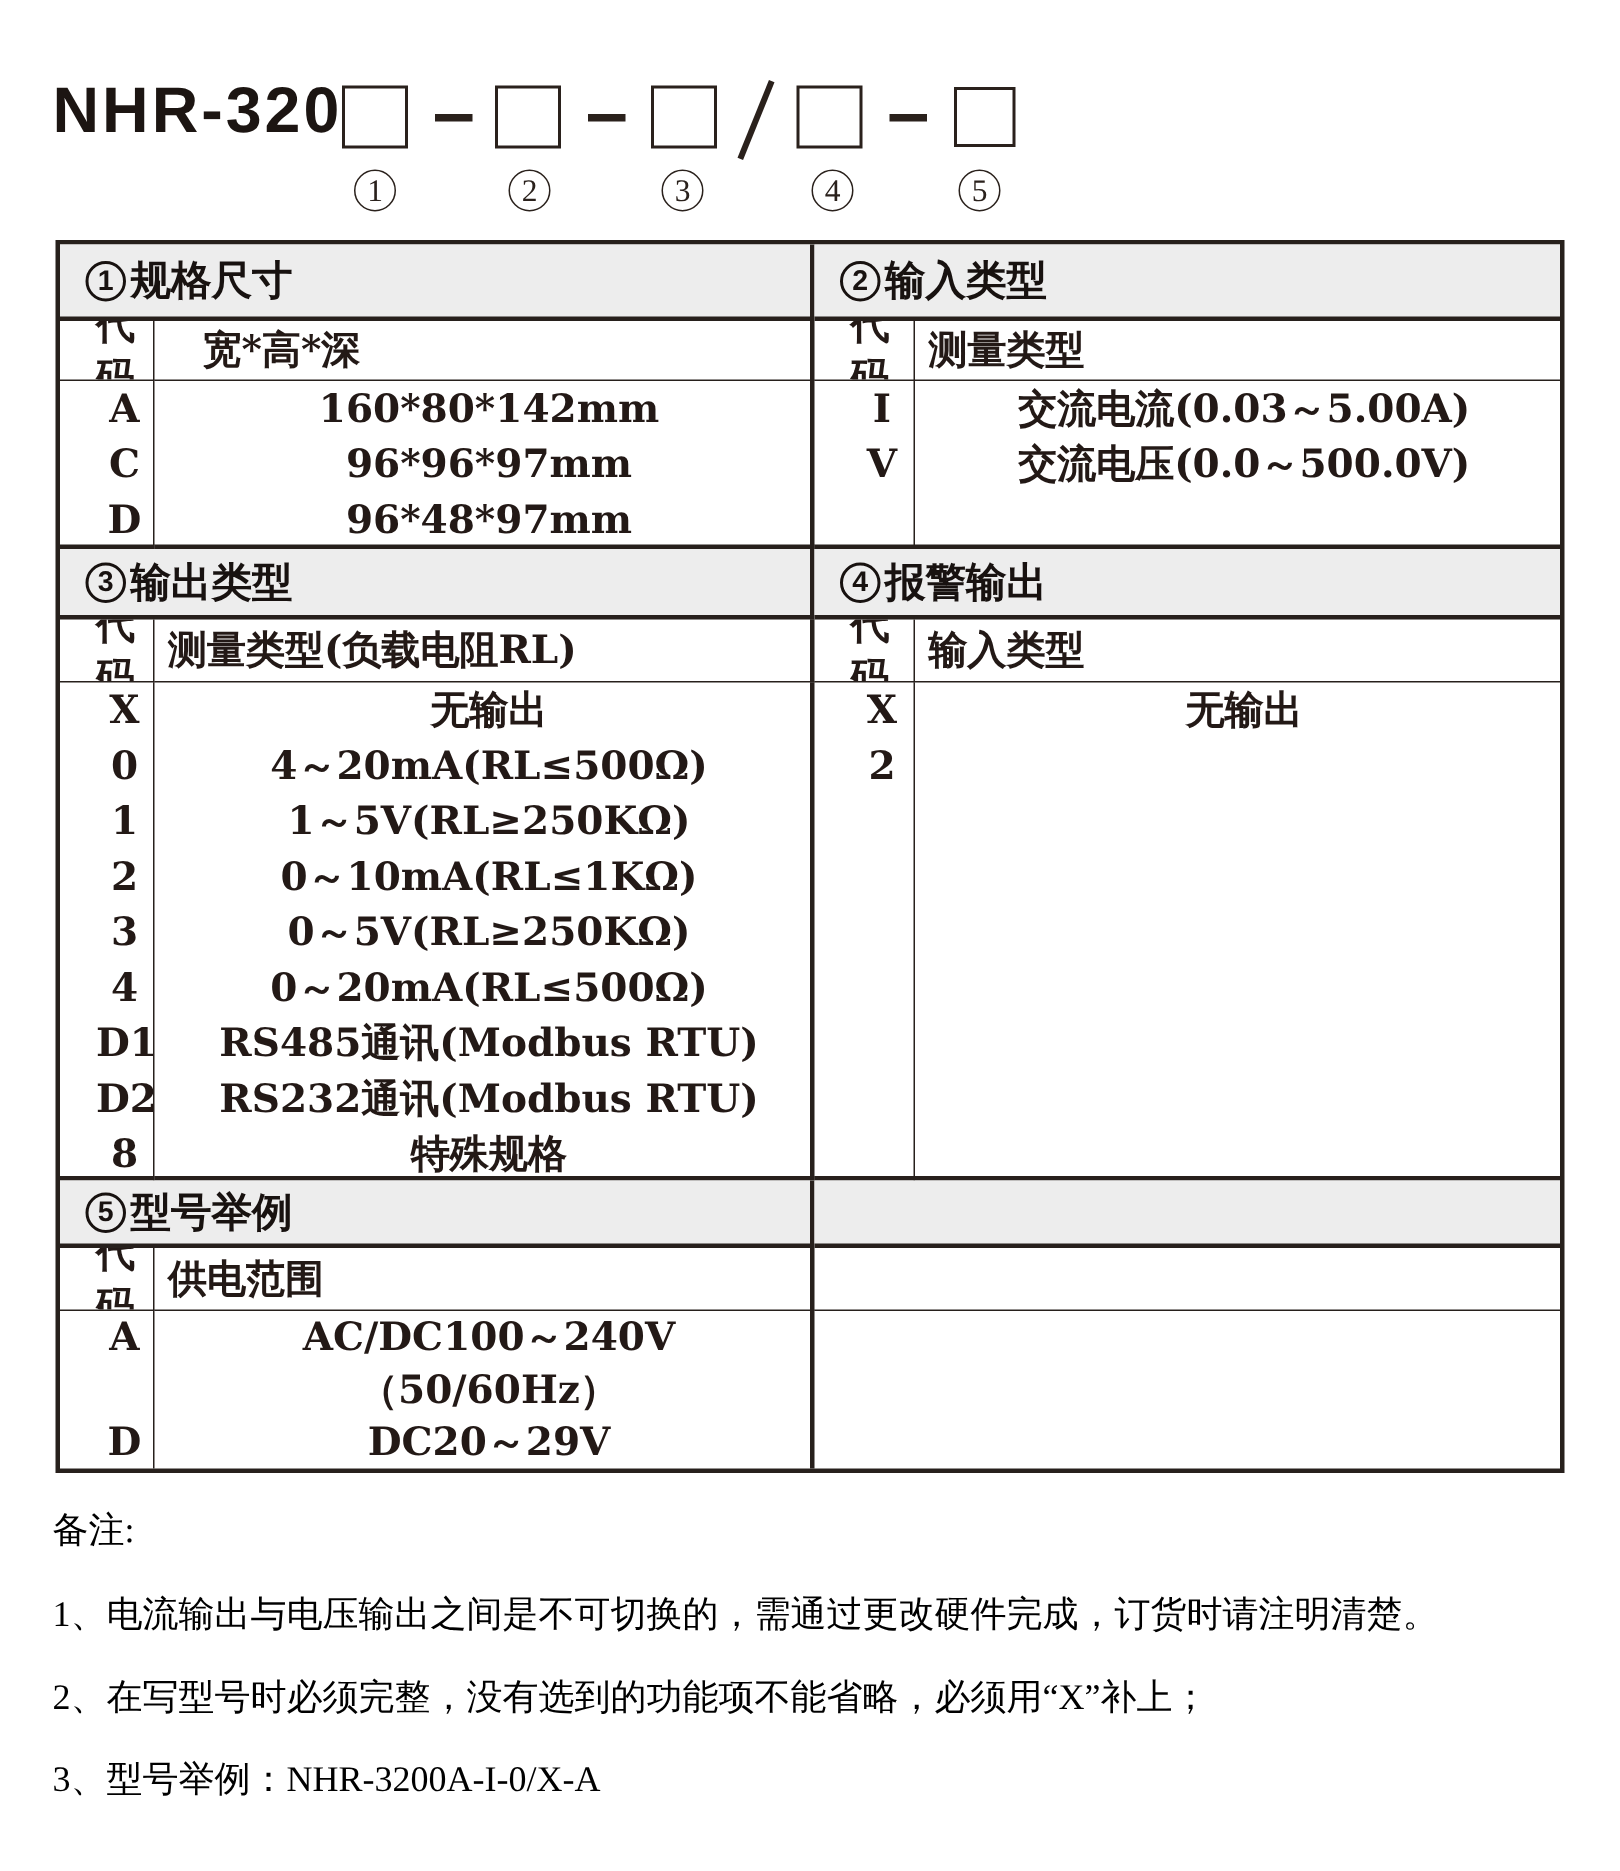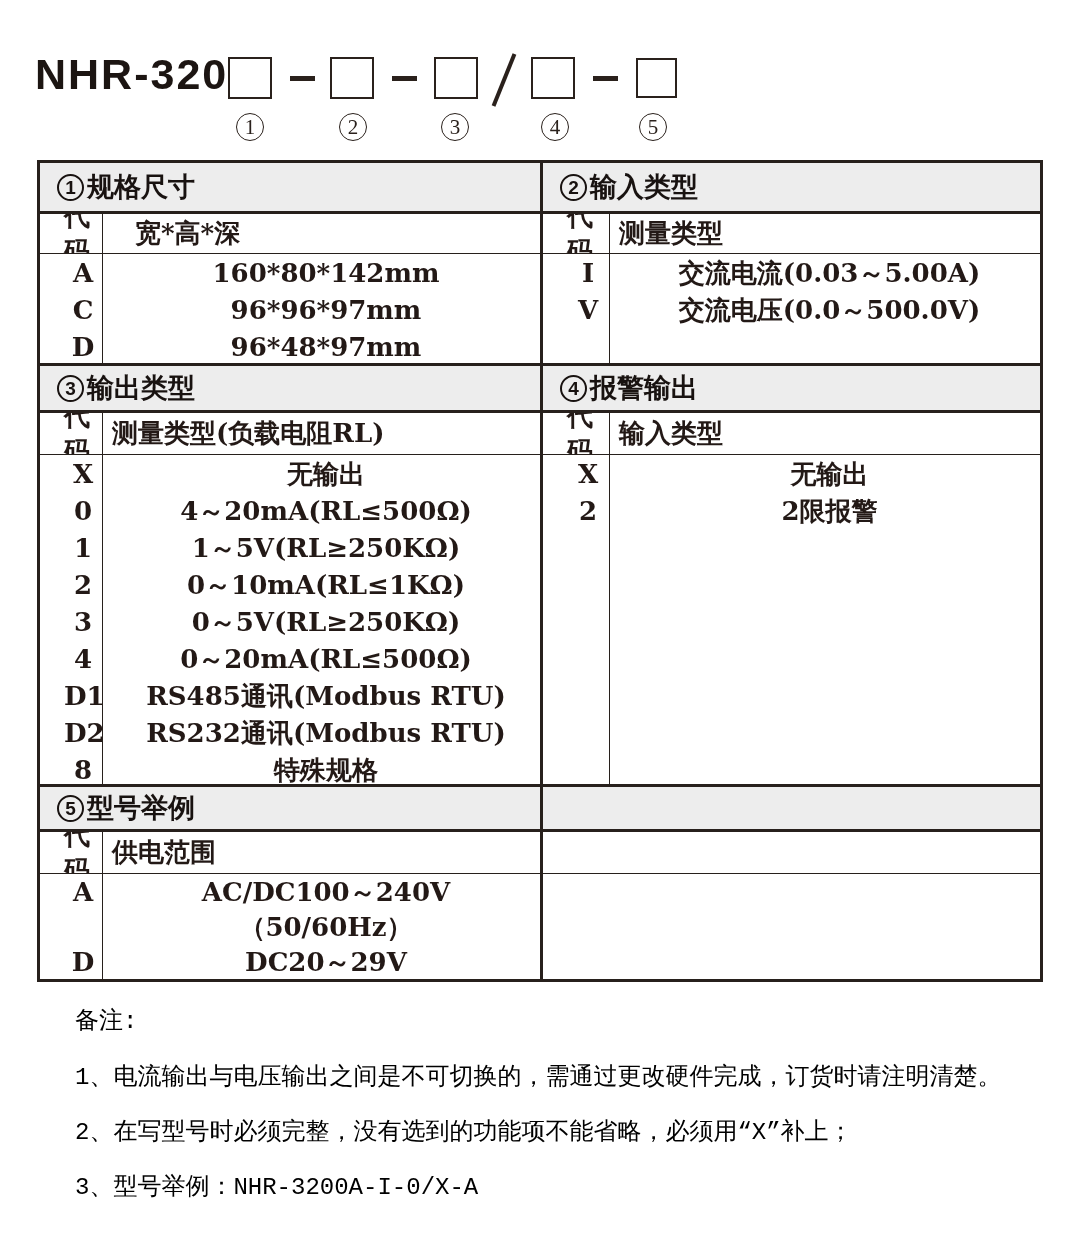--- a/index.html
+++ b/index.html
@@ -96,22 +96,22 @@
   .content .line { line-height: 37px; white-space: nowrap; }
   .content.s5 .line { line-height: 35px; }
   .bb3 { border-bottom: 3px solid var(--bd); }
   .bb1 { border-bottom: 1.5px solid var(--bd); }
   .vr3 { border-right: 3px solid var(--bd); }
   .vr1 { border-right: 1.5px solid var(--bd); }
 
   
   .notes {
     position: absolute; left: 35px; top: 1004px;
-    font-family: Liberation Mono, monospace;
-    font-size: 24px; color: #000000; margin-left: 40px;
+    font-family: Liberation Serif, serif;
+    font-size: 24px; color: #000000;
   }
   .notes .note-label { margin-bottom: 24px; }
   .notes .note-item { margin-bottom: 23px; white-space: nowrap; }
 </style>
 </head>
 <body>
 
 <div class="model-title">NHR-3200</div>
 
 <div class="code-box" style="left:228px"></div>
@@ -200,21 +200,20 @@
       <div class="line">RS485通讯(Modbus RTU)</div>
       <div class="line">RS232通讯(Modbus RTU)</div>
       <div class="line">特殊规格</div>
     </div>
   <div class="cell content code bb3 vr1">
       <div class="line">X</div>
       <div class="line">2</div>
     </div>
   <div class="cell content desc bb3">
       <div class="line">无输出</div>
-      <div class="line">2限报警</div>
     </div>
 
   <div class="cell sec-header span2 bb3 vr3">
     <span class="sec-circle">5</span>
     <span>型号举例</span>
   </div>
   <div class="cell sec-header span2 bb3"></div>
 
   <div class="cell colhead code bb1 vr1">代码</div>
   <div class="cell colhead desc bb1 vr3">供电范围</div>

